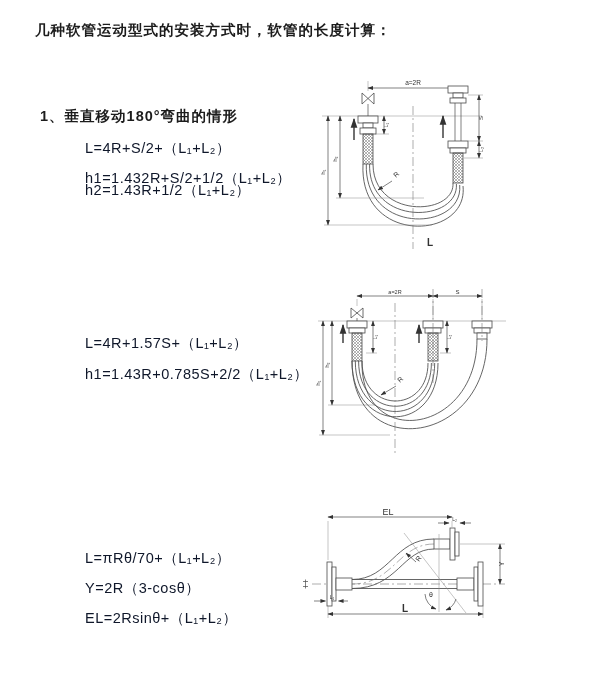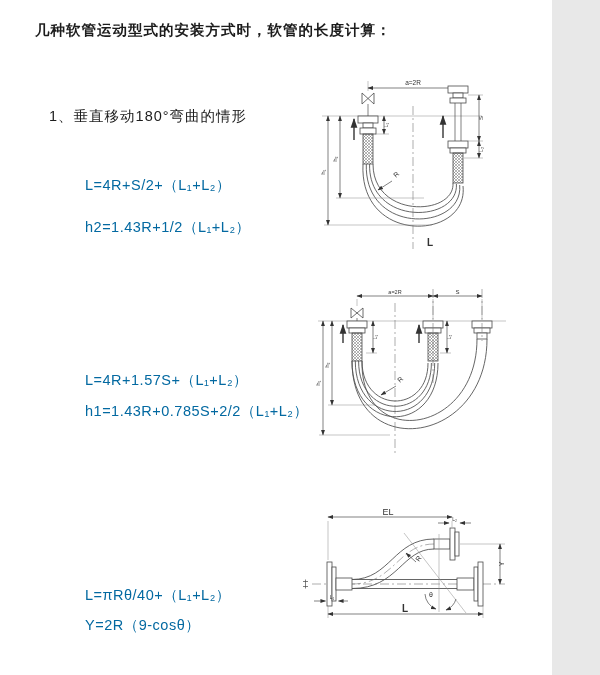--- a/index.html
+++ b/index.html
@@ -1,36 +1,35 @@
 <!DOCTYPE html>
 <html><head>
 <meta charset="utf-8">
 <style>
   html,body{margin:0;padding:0;background:#e8e8e8;}
   .page{
     position:relative;
-    width:552px;height:675px;
+    width:600px;height:675px;
     background:#ffffff;
     font-family:"Liberation Sans","DejaVu Sans",sans-serif;
     color:#1c1c1c;
     overflow:hidden;
   }
   .doc-title{
     position:absolute;left:35px;top:21px;
     font-size:14.5px;font-weight:bold;letter-spacing:1px;
   }
   .sec-heading{
-    position:absolute;left:49px;
-    font-size:14.5px;font-weight:normal;letter-spacing:1px;
+    position:absolute;left:40px;
+    font-size:14.5px;font-weight:bold;letter-spacing:1px;
   }
   .formula{
     position:absolute;left:85px;
     font-size:14.5px;font-weight:400;letter-spacing:.5px;
-    color:#0369a1;
-    margin-top:37px;
+    color:#0f172a;
   }
   svg{position:absolute;overflow:visible;}
   svg text{
     font-family:"Liberation Sans","DejaVu Sans",sans-serif;
     fill:#333;
   }
   .dline{stroke:#4a4a4a;stroke-width:.7;fill:none;}
   .thin{stroke:#8a8a8a;stroke-width:.5;fill:none;}
   .hose{stroke:#555;stroke-width:.9;fill:none;}
   .fit{stroke:#4a4a4a;stroke-width:.8;fill:#ffffff;}
@@ -40,27 +39,29 @@
 </style>
 </head>
 <body>
 
 <div class="page">
 
   <div class="doc-title">几种软管运动型式的安装方式时，软管的长度计算：</div>
 
   <div class="sec-heading" style="top:107px">1、垂直移动180°弯曲的情形</div>
   <div class="formula" style="top:139px">L=4R+S/2+（L₁+L₂）</div>
+  <div class="formula" style="top:169px">h1=1.432R+S/2+1/2（L₁+L₂）</div>
   <div class="formula" style="top:181px">h2=1.43R+1/2（L₁+L₂）</div>
 
   <div class="formula" style="top:334px">L=4R+1.57S+（L₁+L₂）</div>
   <div class="formula" style="top:365px">h1=1.43R+0.785S+2/2（L₁+L₂）</div>
 
-  <div class="formula" style="top:549px">L=πRθ/40+（L₁+L₂）</div>
-  <div class="formula" style="top:579px">Y=2R（9-cosθ）</div>
+  <div class="formula" style="top:549px">L=πRθ/70+（L₁+L₂）</div>
+  <div class="formula" style="top:579px">Y=2R（3-cosθ）</div>
+  <div class="formula" style="top:609px">EL=2Rsinθ+（L₁+L₂）</div>
 
   <svg style="left:312px;top:66px" width="280" height="195" viewBox="0 0 280 195">
     <defs>
       <marker id="ar1" viewBox="0 0 10 10" refX="9" refY="5" markerWidth="8" markerHeight="8" orient="auto-start-reverse">
         <path d="M0,1.5 L10,5 L0,8.5 z" fill="#333"></path>
       </marker>
       <pattern id="br1" width="3" height="3" patternUnits="userSpaceOnUse">
         <path d="M0,3 L3,0 M0,0 L3,3" stroke="#6d6d6d" stroke-width="0.5"></path>
       </pattern>
     </defs>

